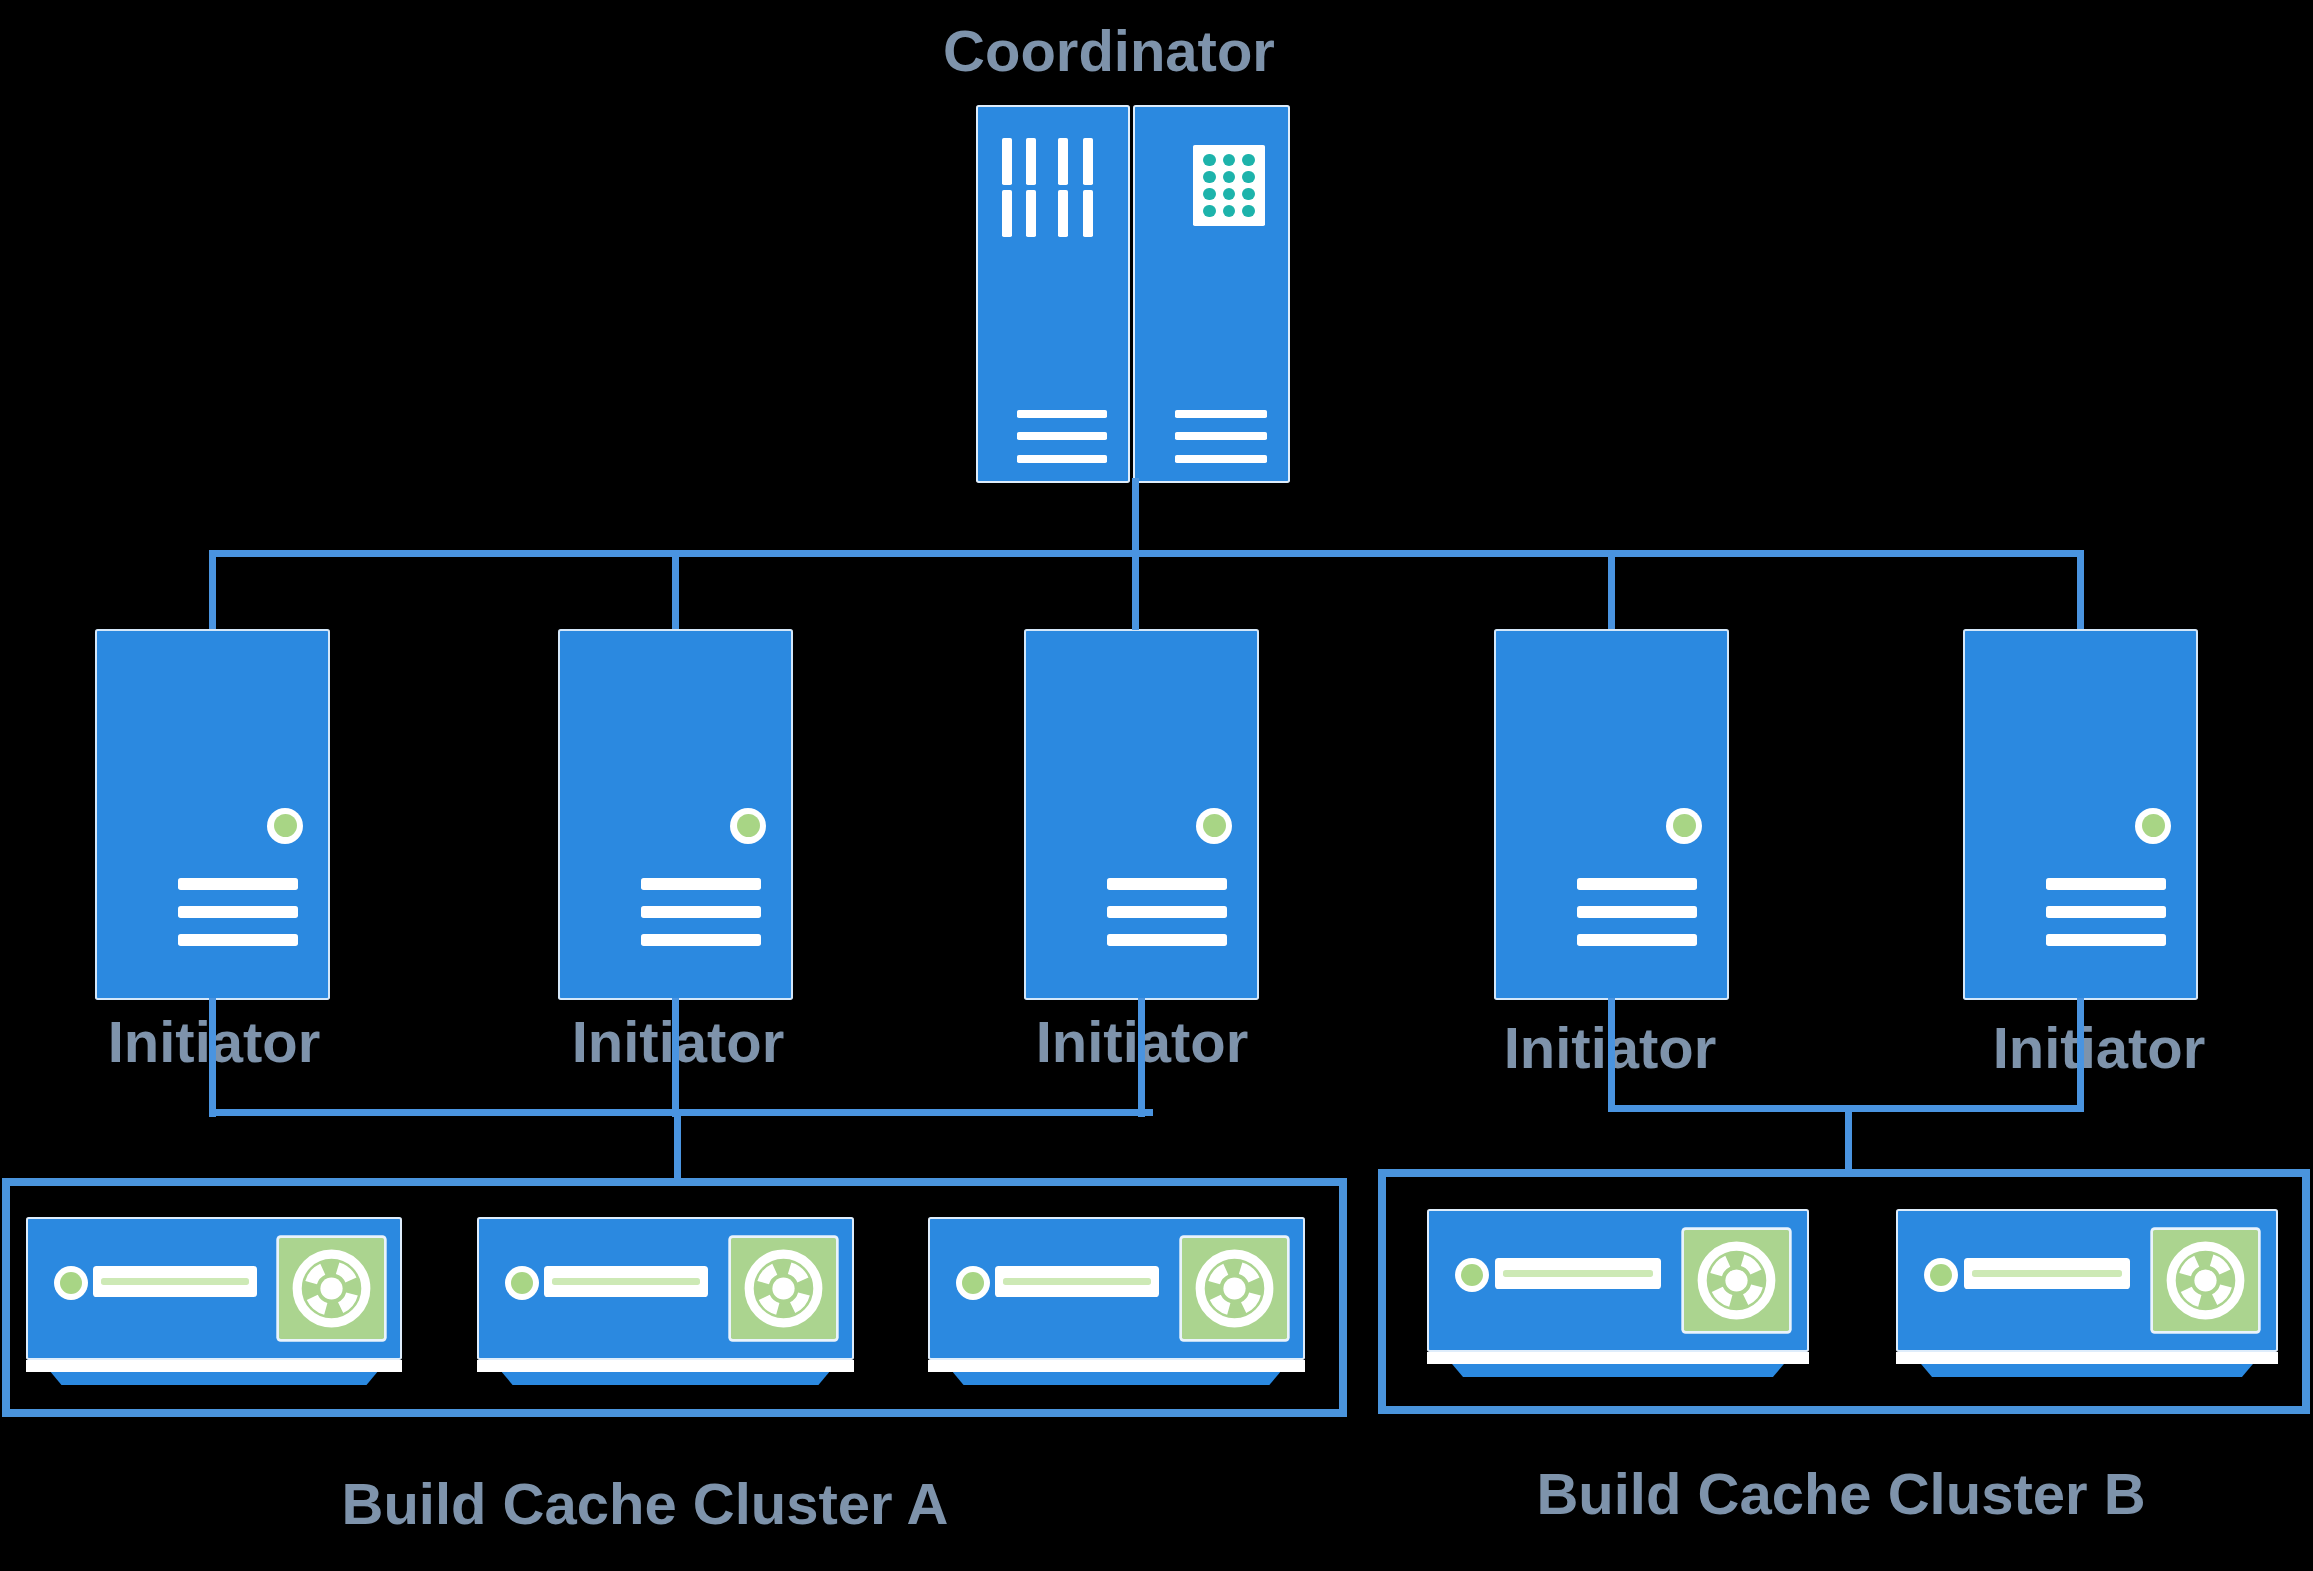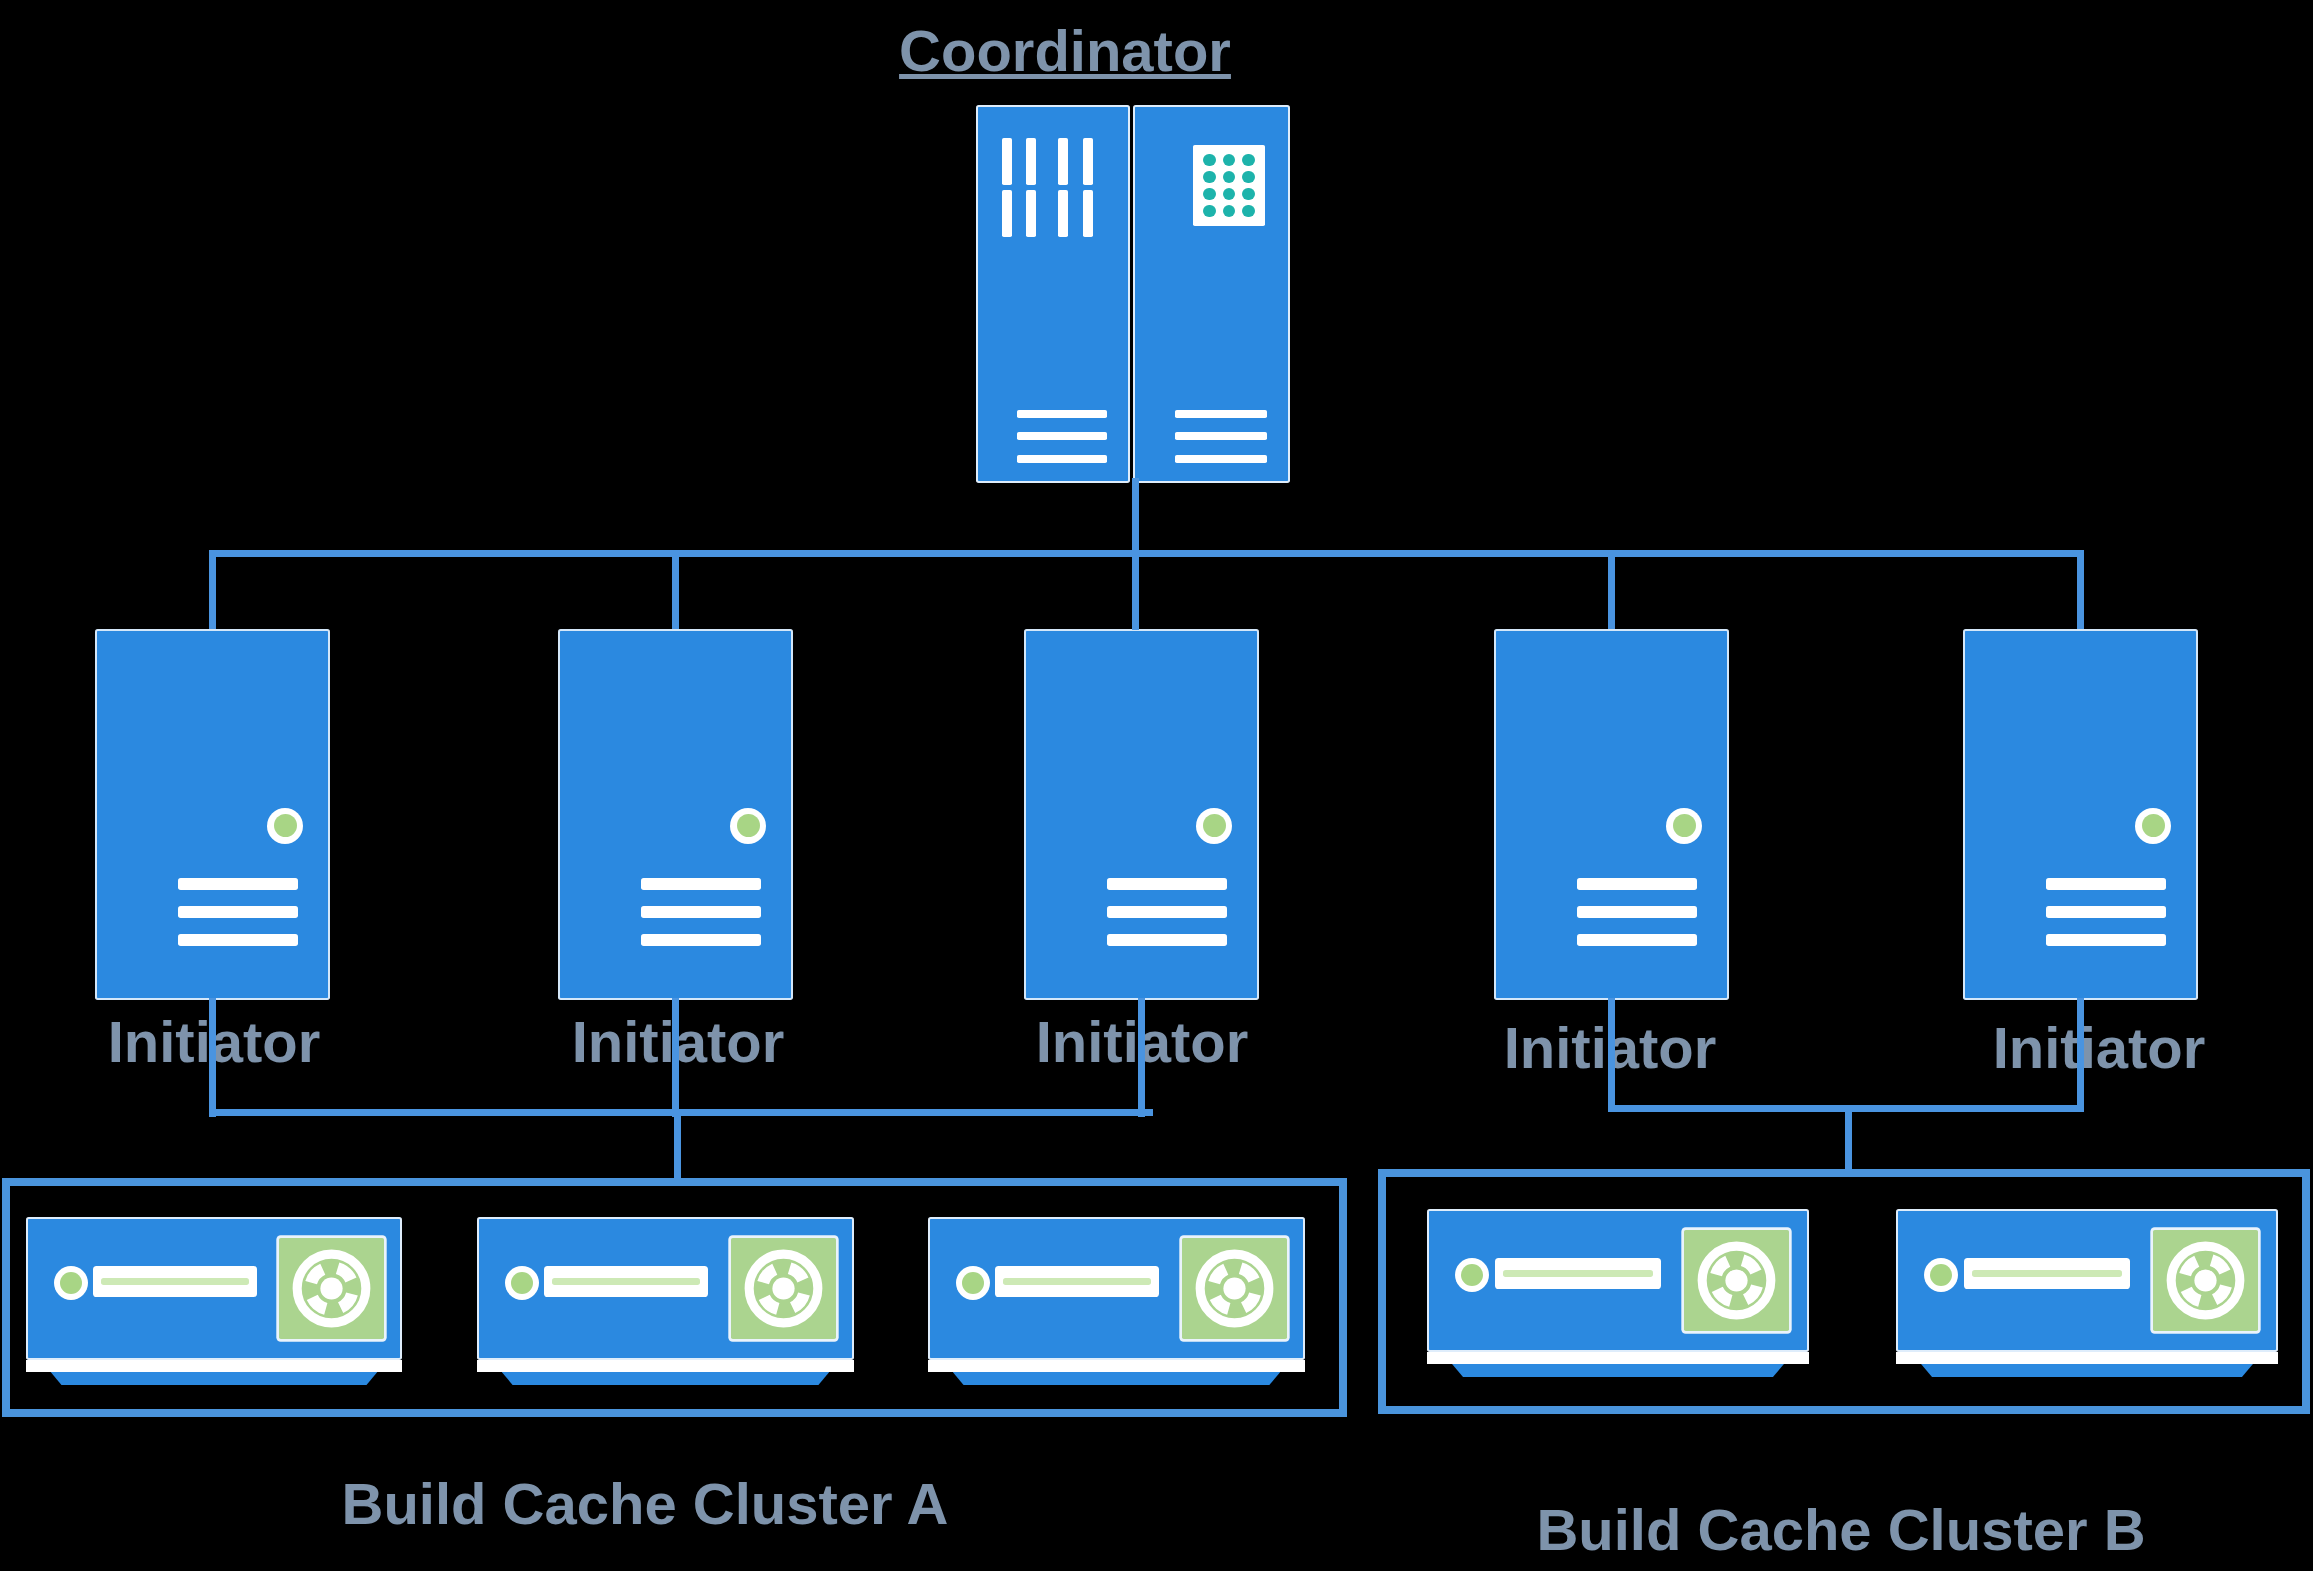--- a/index.html
+++ b/index.html
@@ -92,21 +92,21 @@
   <div class="line" style="left:672px;top:998px;width:7.2px;height:119px;"></div>
   <div class="line" style="left:1138px;top:998px;width:7.2px;height:119px;"></div>
   <div class="line" style="left:209px;top:1109px;width:944px;height:7.2px;"></div>
   <div class="line" style="left:674px;top:1116px;width:7.2px;height:63px;"></div>
 
   <div class="line" style="left:1608px;top:998px;width:7.2px;height:114px;"></div>
   <div class="line" style="left:2077px;top:998px;width:7.2px;height:114px;"></div>
   <div class="line" style="left:1608px;top:1105px;width:476px;height:7.2px;"></div>
   <div class="line" style="left:1845px;top:1112px;width:7.2px;height:59px;"></div>
 
-  <div class="lbl" style="left:1065px;top:22px;text-decoration:underline;">Coordinator</div>
+  <div class="lbl" style="left:1109px;top:22px;">Coordinator</div>
 
   <div>
     <div class="c-tower" style="left:976px;top:105px;width:154px;height:378px;">
       <div class="c-slats">
         <div class="slat-row">
             <i></i>
             <i></i>
             <i></i>
             <i></i>
           </div>
@@ -267,16 +267,16 @@
             <circle cx="50" cy="50" r="21" fill="none" stroke="#fff" stroke-width="12" stroke-dasharray="18 15" transform="rotate(15 50 50)"></circle>
             <circle cx="50" cy="50" r="11" fill="#fff"></circle>
           </svg>
       </span>
     </div>
     <div class="dev-stand"></div>
     <div class="dev-base"></div>
   </div>
 
   <div class="lbl" style="left:645px;top:1475px;">Build Cache Cluster A</div>
-  <div class="lbl" style="left:1841px;top:1465px;margin-top:36px;">Build Cache Cluster B</div>
+  <div class="lbl" style="left:1841px;top:1465px;">Build Cache Cluster B</div>
 
 </div>
 
 
 </body></html>

